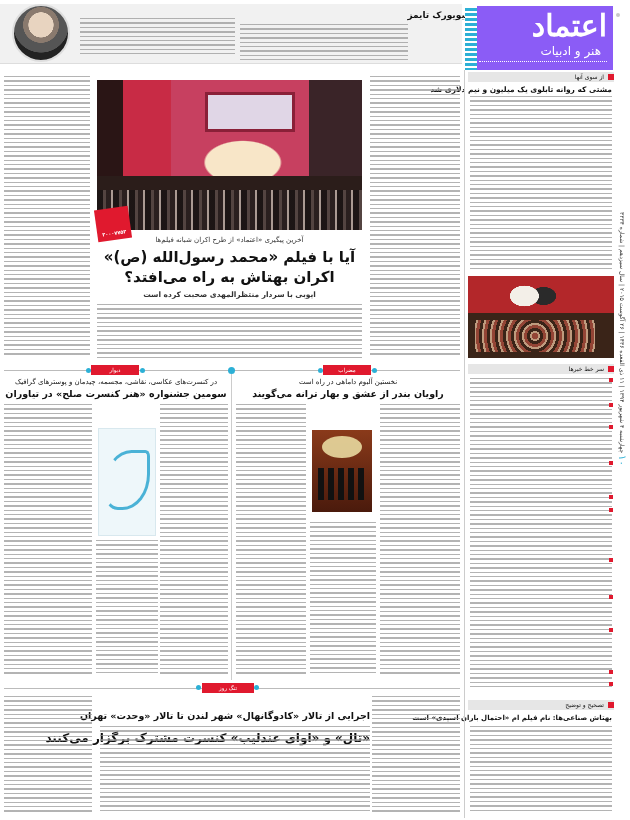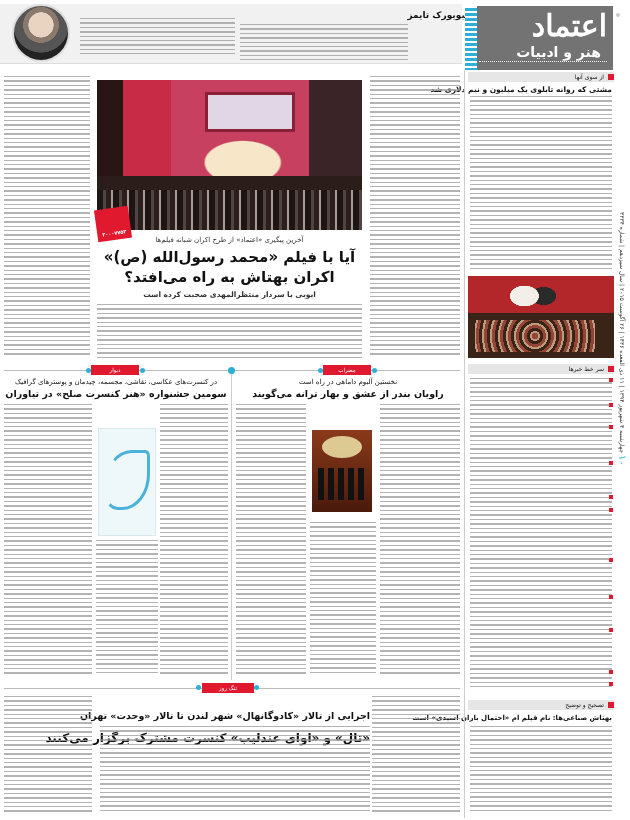--- a/index.html
+++ b/index.html
@@ -9,24 +9,24 @@
   .abs { position: absolute; }
   .lines { background: repeating-linear-gradient(to bottom, #9a9a9a 0px, #9a9a9a 1.4px, transparent 1.4px, transparent 4.4px); opacity: 0.75; }
 
   
   #top-banner { left: 0; top: 4px; width: 462px; height: 60px; background: #f1f1f1; border-bottom: 1px solid #ddd; }
   #top-title { right: 24px; top: 10px; font-size: 9px; font-weight: bold; color: #111; white-space: nowrap; }
   #top-dot { right: 10px; top: 13px; width: 4px; height: 4px; border-radius: 50%; background: #c9c9c9; }
   #portrait { left: 12px; top: 4px; width: 58px; height: 58px; border-radius: 50%; background: radial-gradient(circle at 50% 35%, #e8d4c0 0 28%, #8a7a6e 29% 40%, #555 41% 62%, #222 63%); border: 2px solid #ddd; }
 
   
-  #masthead { left: 465px; top: 6px; width: 148px; height: 64px; background: #737373; }
+  #masthead { left: 465px; top: 6px; width: 148px; height: 64px; background: #8b5cf6; }
   #masthead-stripes { left: 0; top: 0; width: 12px; height: 64px; background: repeating-linear-gradient(to bottom, #fff 0 2px, #2cb0d6 2px 5px); }
   #logo { right: 6px; top: 2px; font-family: "DejaVu Serif", serif; font-size: 30px; font-weight: bold; color: #fff; line-height: 36px; }
-  #section-name { right: 12px; top: 38px; font-size: 14px; color: #fff; font-weight: bold; }
+  #section-name { right: 12px; top: 38px; font-size: 12px; color: #fff; font-weight: normal; }
   #mast-dots { left: 14px; right: 6px; top: 55px; height: 2px; border-top: 1px dotted #fff; }
   #vertical-date { left: 614px; top: 6px; width: 14px; height: 460px; font-size: 6px; color: #333; writing-mode: vertical-rl; white-space: nowrap; }
   #page-number { color: #2cb0d6; font-size: 10px; }
 
   .section-bar { background: #e6e6e6; height: 10px; }
   .section-bar .lbl { position: absolute; right: 10px; top: 1px; font-size: 6px; color: #111; }
   .section-bar .mark { position: absolute; right: 0; top: 2px; width: 6px; height: 6px; background: #e0192e; }
 
   .red-tag { background: #e0192e; color: #fff; font-size: 5.5px; text-align: center; line-height: 10px; height: 10px; }
   .rule { height: 1px; background: #bbb; }

